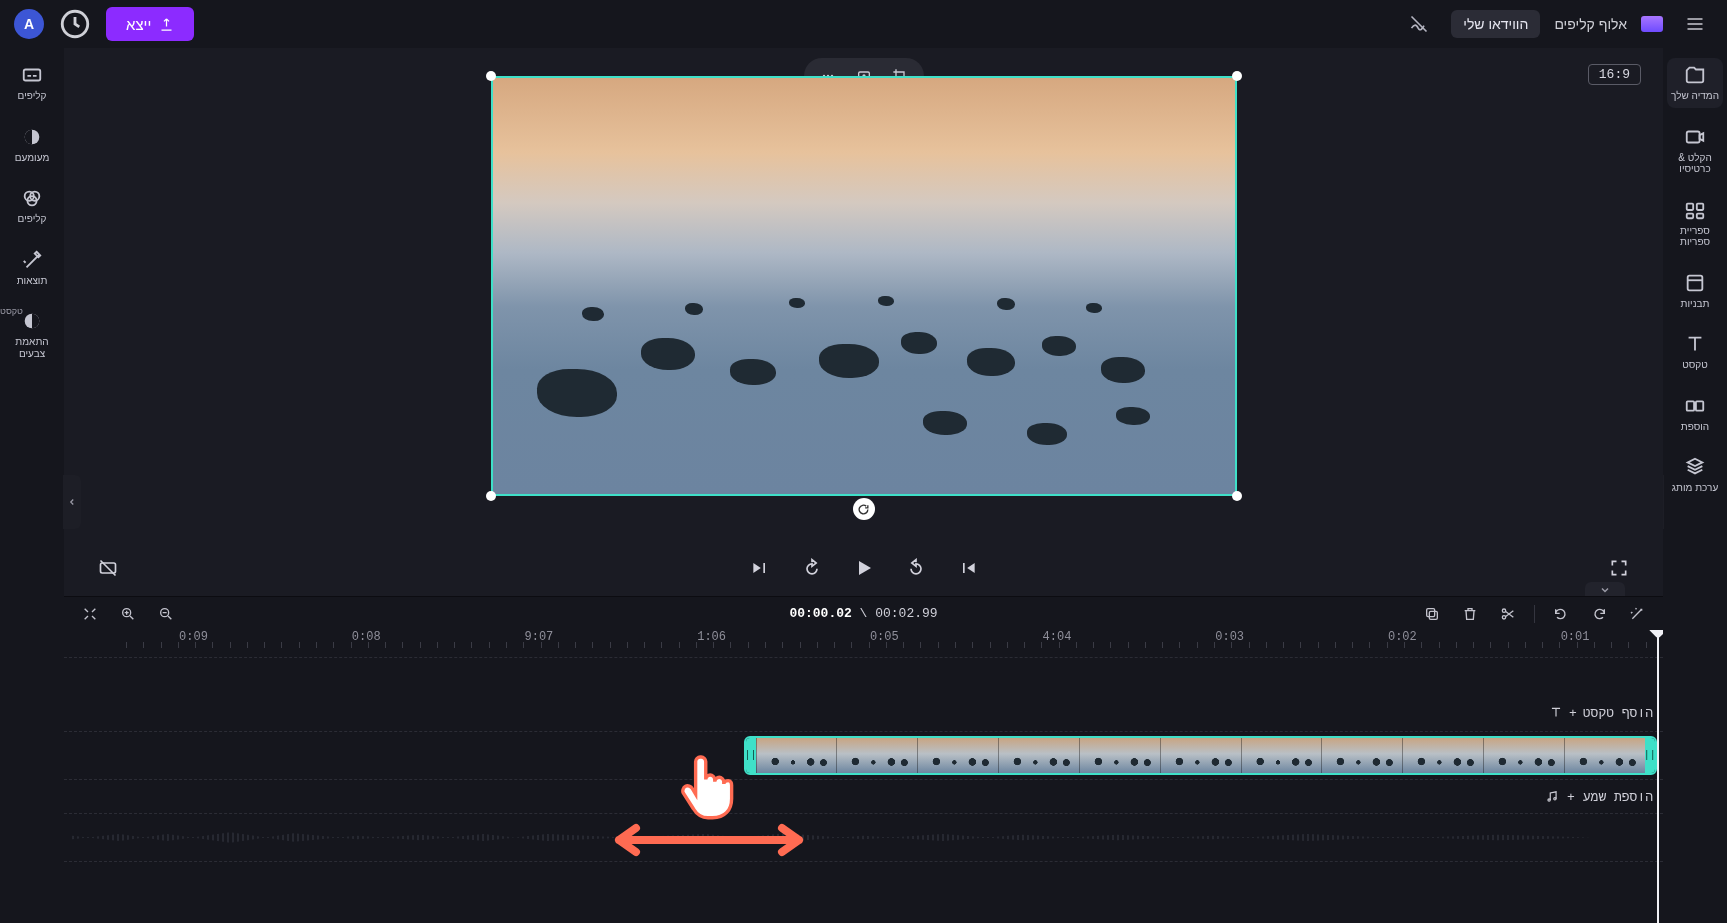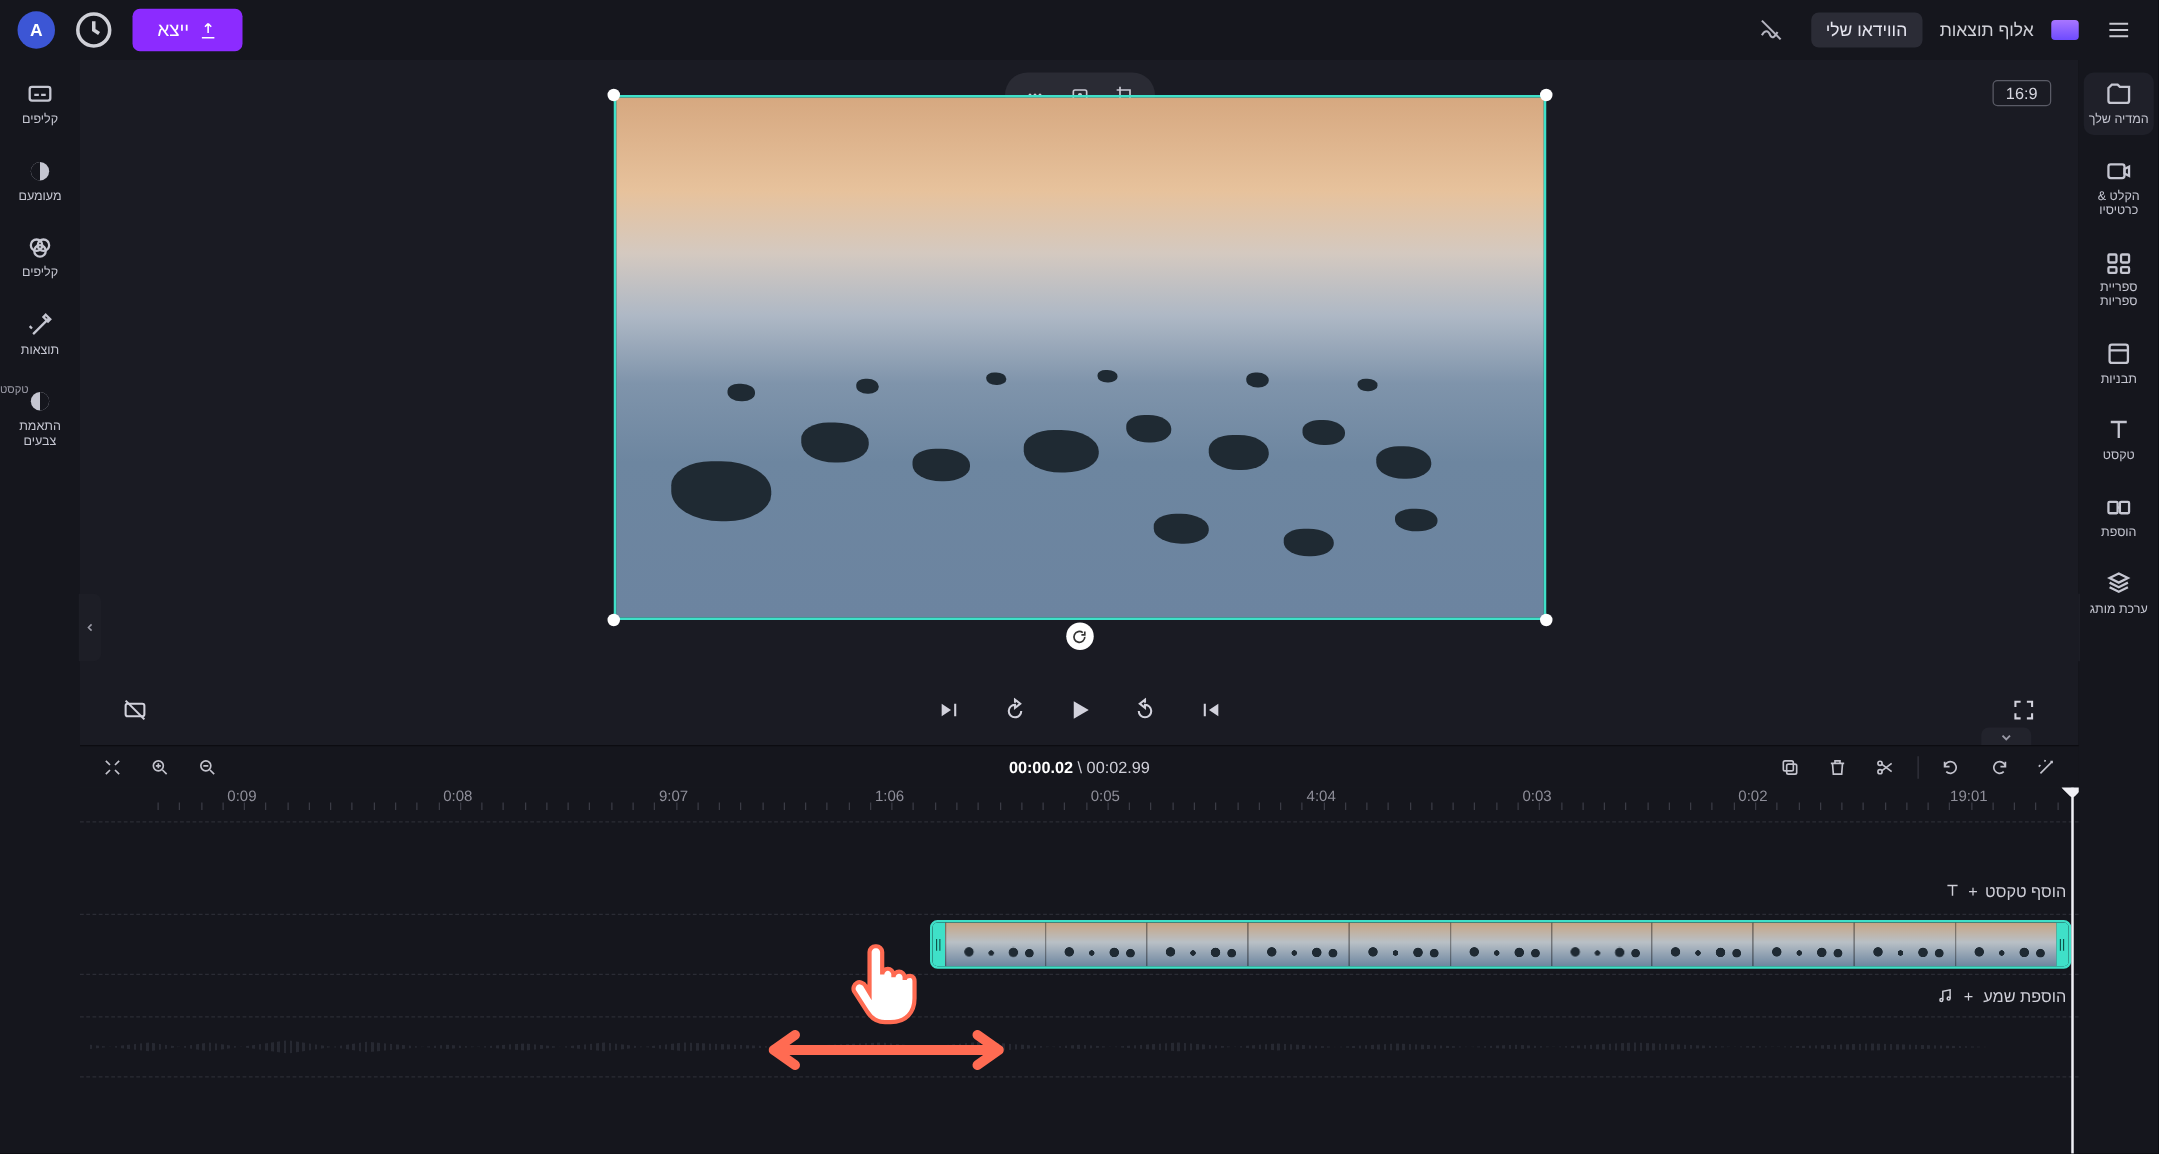--- a/index.html
+++ b/index.html
@@ -74,20 +74,21 @@
 }
 
 .sidebar-l {
   width: 64px; background: #15161d; display: flex; flex-direction: column;
   align-items: center; padding-top: 10px; gap: 12px;
 }
 
 .center {
   flex: 1; display: flex; flex-direction: column; background: #1a1b23;
   position: relative;
+  font-family: Liberation Mono, monospace;
 }
 .stage {
   position: relative; flex: 0 0 auto; height: 548px;
 }
 .fit-box {
   position: absolute; right: 22px; top: 16px;
   border: 1px solid #5a5b66; border-radius: 4px;
   font-size: 13px; padding: 2px 10px; color: #d7d7e0;
 }
 .preview-toolbar {
@@ -210,21 +211,21 @@
 <body>
 
 <div class="topbar">
   <div class="left">
     <div class="menu-icon">
       <svg viewBox="0 0 24 24" fill="none" stroke="currentColor" stroke-width="2">
           <path d="M3 6h18M3 12h18M3 18h18"></path>
         </svg>
     </div>
     <div class="project-badge"></div>
-    <div class="project-name">אלוף תוצאות</div>
+    <div class="project-name">אלוף קליפים</div>
     <div class="my-video">הווידאו שלי</div>
     <div class="topbar-ic strike-icon">
       <svg viewBox="0 0 24 24" fill="none" stroke="currentColor" stroke-width="2">
           <path d="M3 17c3-5 6-5 8 0 2 4 5 1 7-3"></path>
           <path d="M3 3l18 18"></path>
         </svg>
     </div>
   </div>
   <div class="right">
     <button class="export-btn">
@@ -469,21 +470,21 @@
         <div class="tlic">
             <svg viewBox="0 0 24 24" fill="none" stroke="currentColor" stroke-width="2">
               <path d="M4 4l5 5M20 4l-5 5M4 20l5-5M20 20l-5-5"></path>
             </svg>
           </div>
       </div>
     </div>
 
     <div class="timeline">
       <div class="ruler">
-        <span class="tick" style="left:94.5%">19:01</span>
+        <span class="tick" style="left:94.5%">0:01</span>
         <span class="tick" style="left:83.7%">0:02</span>
         <span class="tick" style="left:72.9%">0:03</span>
         <span class="tick" style="left:62.1%">4:04</span>
         <span class="tick" style="left:51.3%">0:05</span>
         <span class="tick" style="left:40.5%">1:06</span>
         <span class="tick" style="left:29.7%">9:07</span>
         <span class="tick" style="left:18.9%">0:08</span>
         <span class="tick" style="left:8.1%">0:09</span>
       <div class="minor" style="left: 98.92%;"></div>
           <div class="minor" style="left: 97.84%;"></div>

